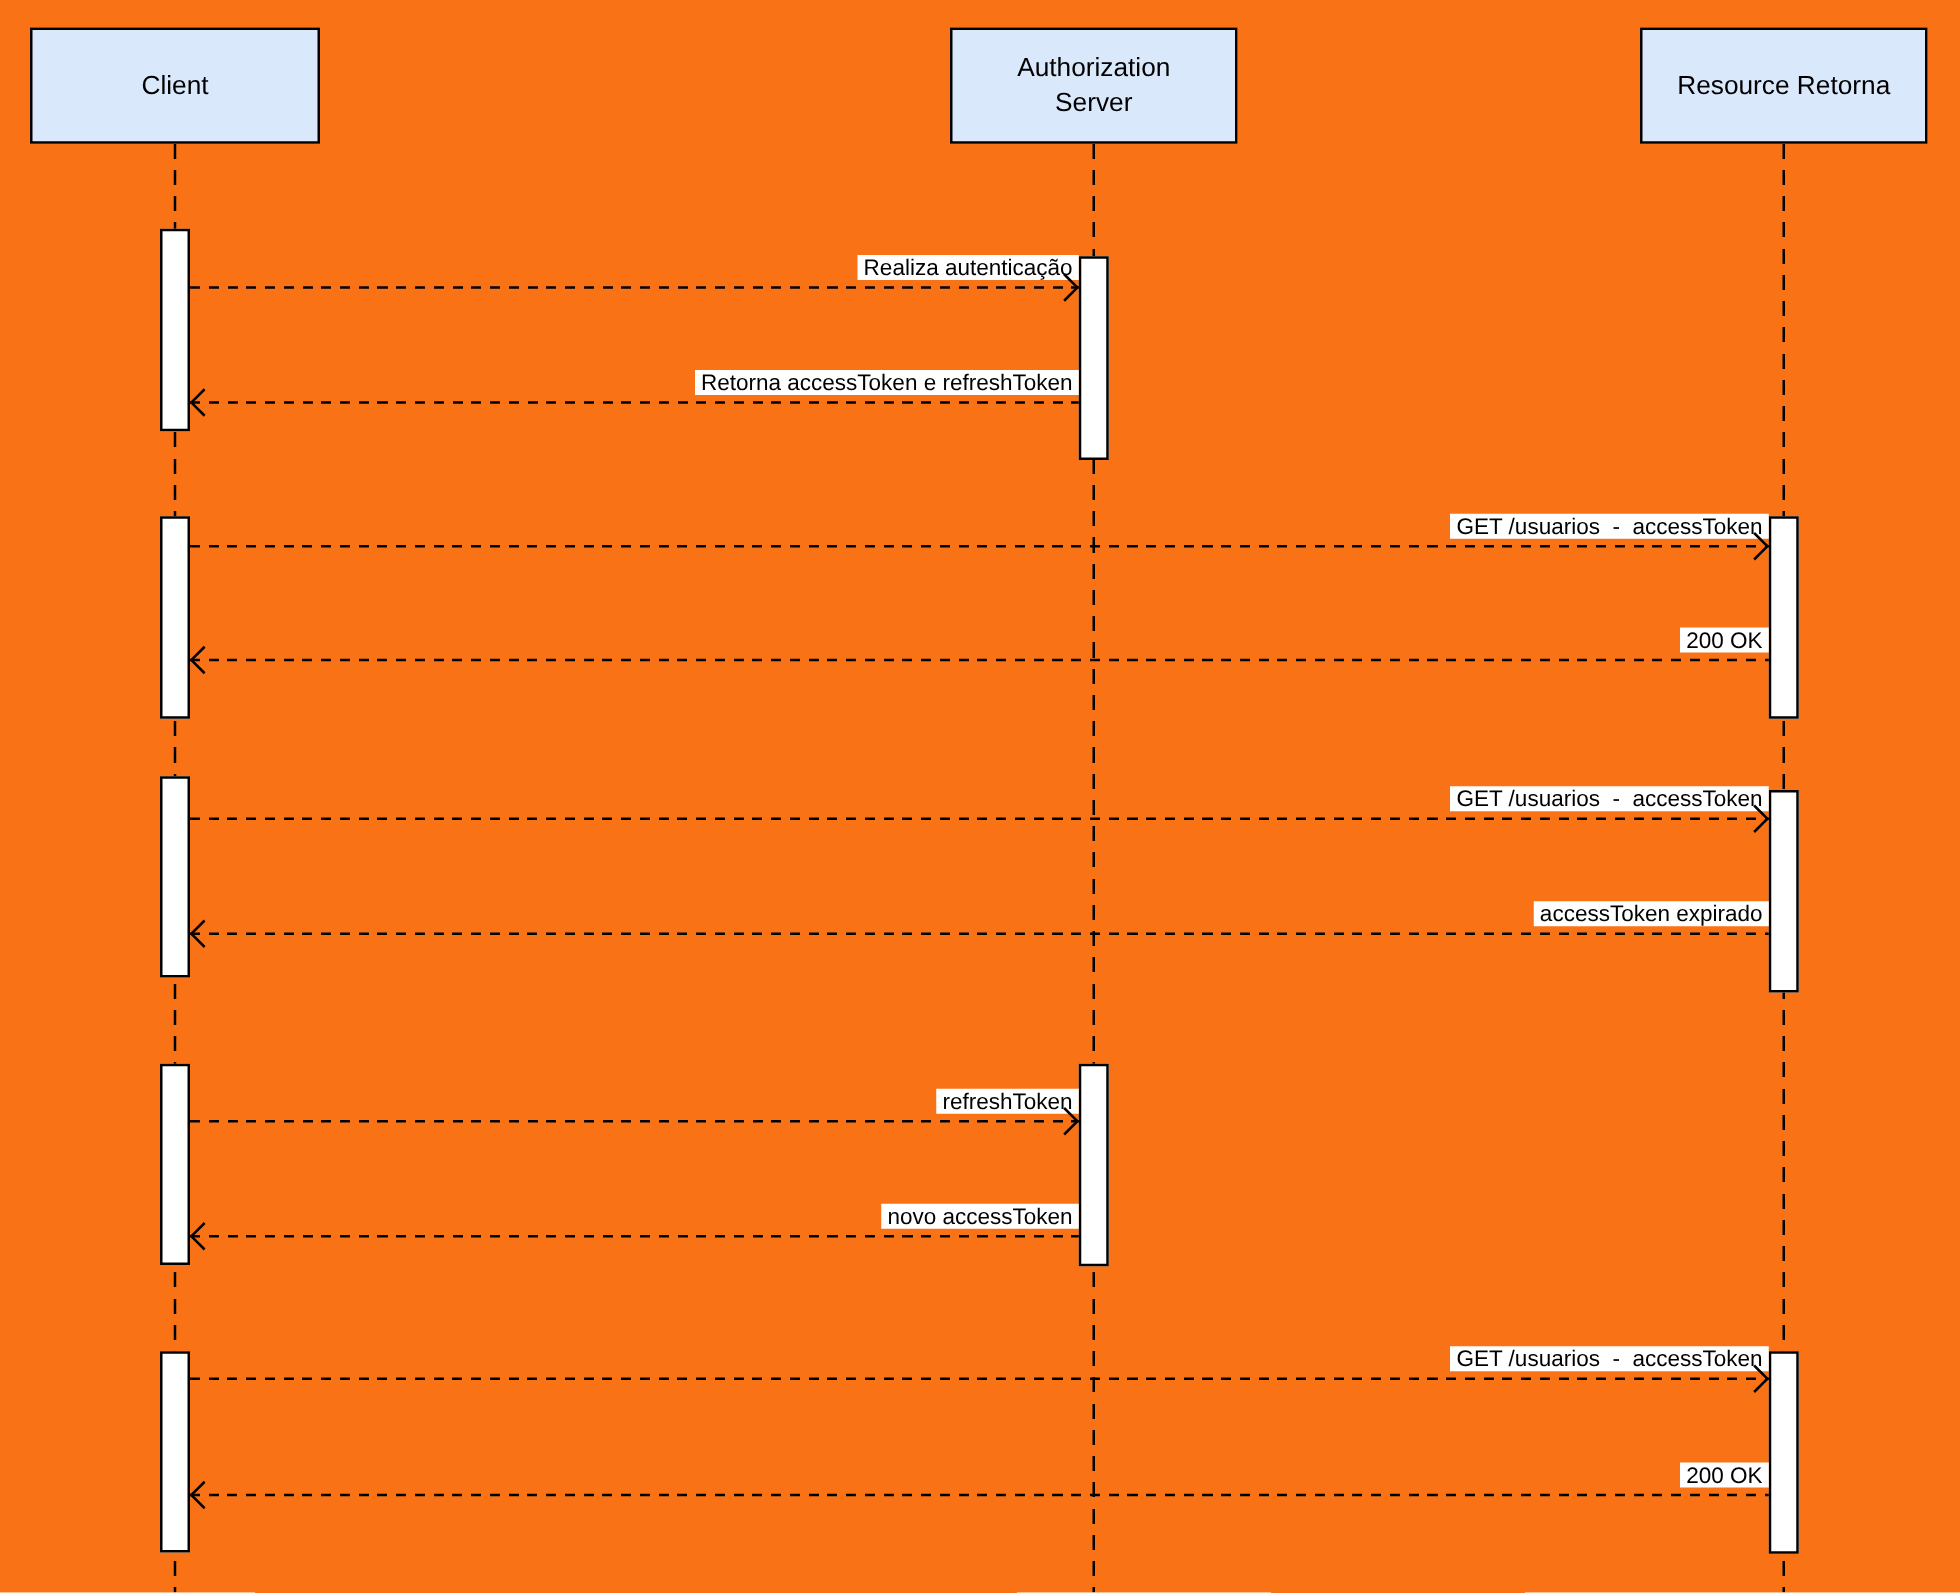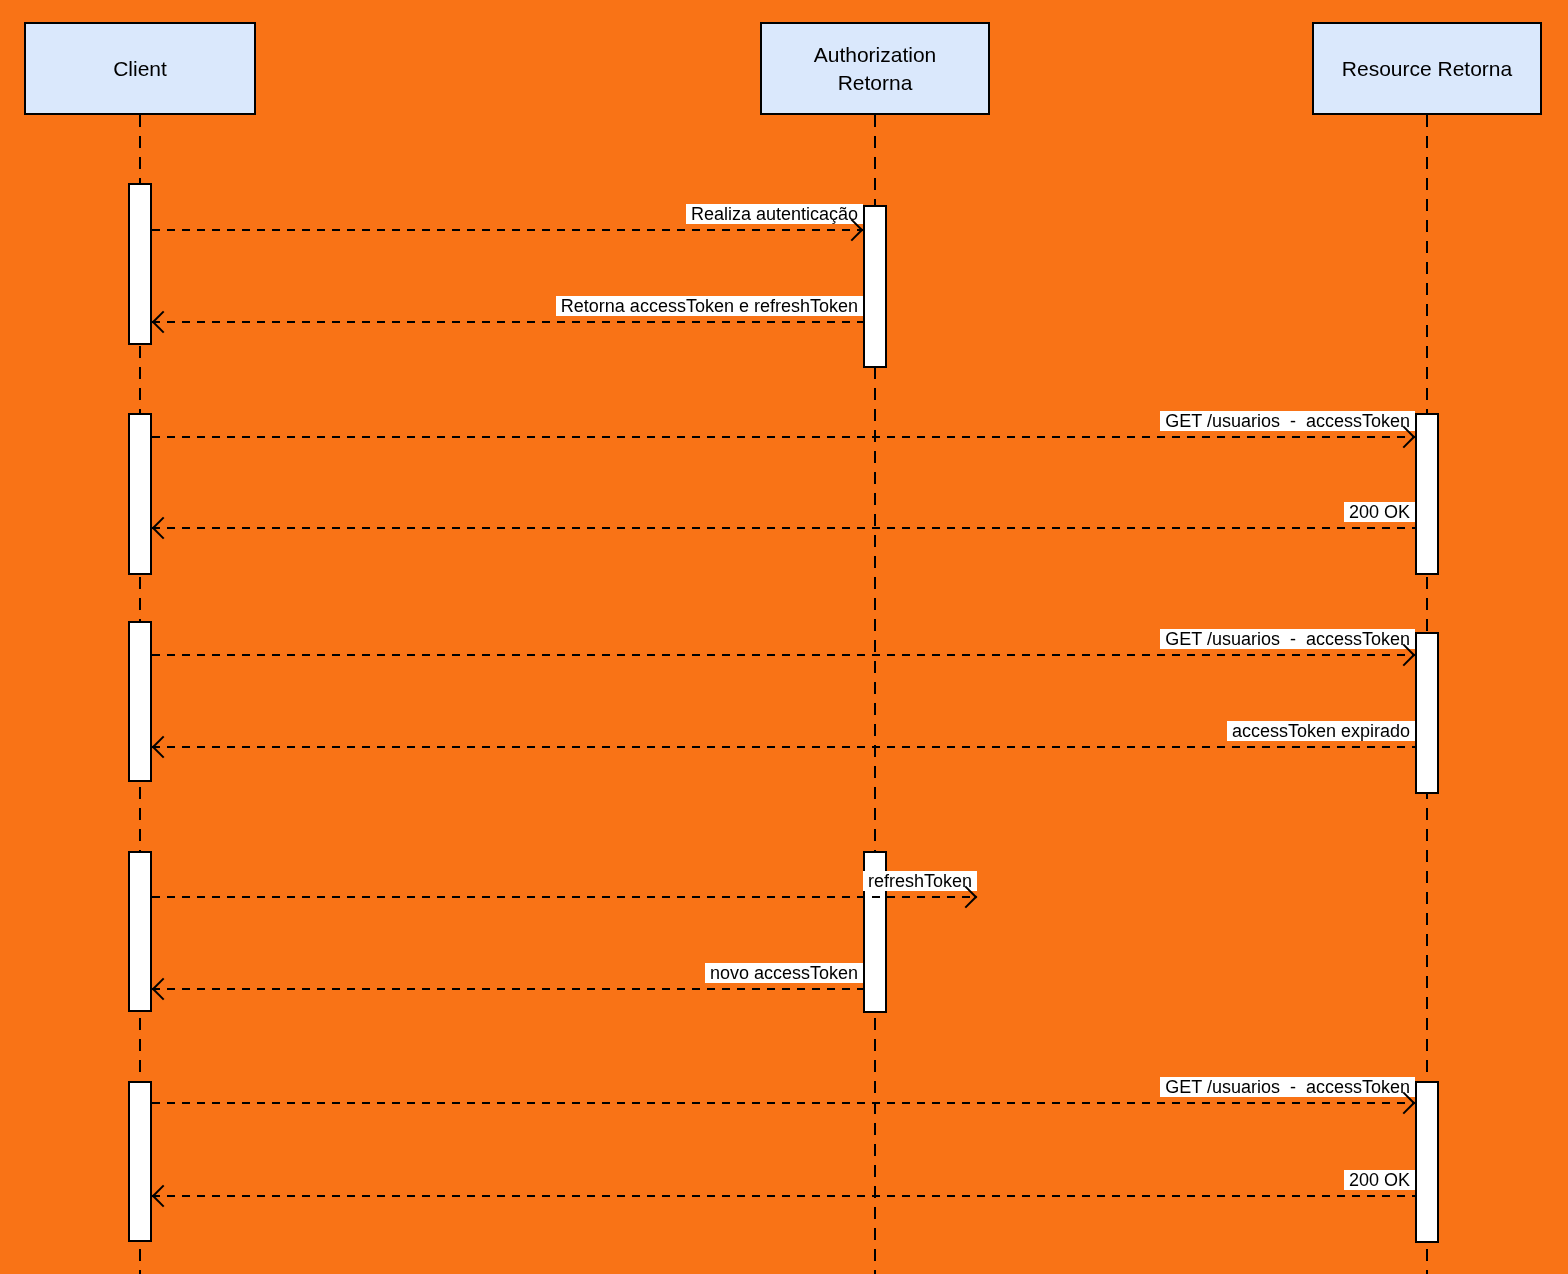--- a/index.html
+++ b/index.html
@@ -97,21 +97,21 @@
 <div class="canvas">
 
   <div class="lifeline" style="left:139px"></div>
   <div class="lifeline" style="left:874px"></div>
   <div class="lifeline" style="left:1426px"></div>
 
   <div class="participant" style="left:24px;width:232px">
     <span class="plabel nowrap">Client</span>
   </div>
   <div class="participant" style="left:760px;width:230px">
-    <span class="plabel wrap">Authorization Retorna</span>
+    <span class="plabel wrap">Authorization Server</span>
   </div>
   <div class="participant" style="left:1312px;width:230px">
     <span class="plabel nowrap">Resource Retorna</span>
   </div>
 
   <div class="activation" style="left:128px;top:183px;height:162px"></div>
   <div class="activation" style="left:128px;top:413px;height:162px"></div>
   <div class="activation" style="left:128px;top:621px;height:161px"></div>
   <div class="activation" style="left:128px;top:851px;height:161px"></div>
   <div class="activation" style="left:128px;top:1081px;height:161px"></div>
@@ -152,21 +152,21 @@
     <div class="msg-line"></div>
     <span class="msg-head right"></span>
   </div>
 
   <div class="msg" style="left:152px;top:714px;width:1263px">
     <div class="msg-label"><span>accessToken expirado</span></div>
     <div class="msg-line"></div>
     <span class="msg-head left"></span>
   </div>
 
-  <div class="msg" style="left:152px;top:864px;width:825px">
+  <div class="msg" style="left:152px;top:864px;width:711px">
     <div class="msg-label"><span>refreshToken</span></div>
     <div class="msg-line"></div>
     <span class="msg-head right"></span>
   </div>
 
   <div class="msg" style="left:152px;top:956px;width:711px">
     <div class="msg-label"><span>novo accessToken</span></div>
     <div class="msg-line"></div>
     <span class="msg-head left"></span>
   </div>

